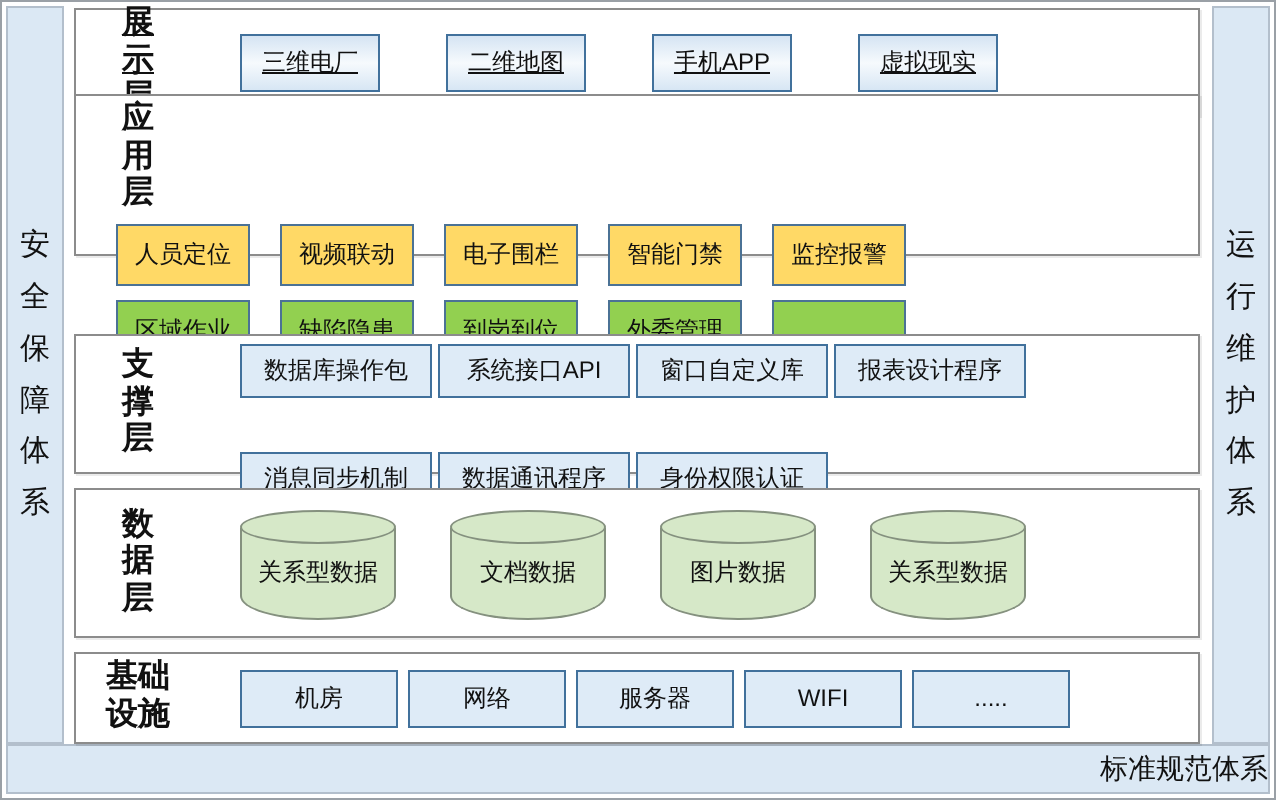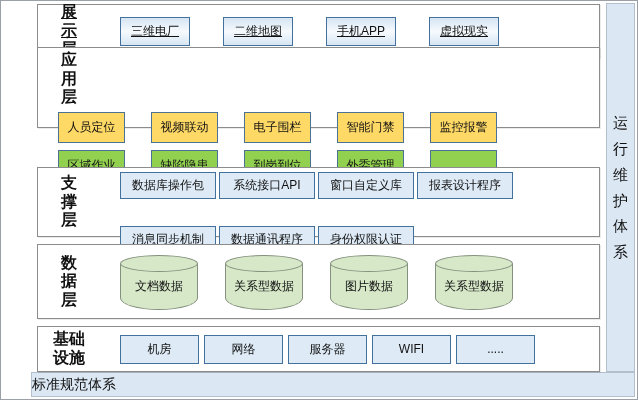--- a/index.html
+++ b/index.html
@@ -32,37 +32,37 @@
   }
   .side-bar.left{left:2px;}
   .side-bar.right{right:2px;}
   .side-label{
     width:1.1em;font-size:15px;line-height:1.72;text-align:center;
     word-break:break-all;white-space:normal;
   }
   .bottom-bar{
     position:absolute;left:2px;right:2px;bottom:2px;height:25px;box-sizing:border-box;
     background:var(--frame-bg);border:1px solid var(--frame-border);
-    display:flex;align-items:center;justify-content:flex-start;font-size:14px;margin-left:28px;
+    display:flex;align-items:center;justify-content:flex-end;font-size:14px;
   }
   .band{
     position:absolute;left:36px;width:563px;box-sizing:border-box;
     background:#ffffff;border:1px solid var(--band-border);
     display:flex;box-shadow:1px 1px 0 rgba(0,0,0,0.08);
   }
   .band-label{
     width:62px;flex:0 0 62px;display:flex;align-items:center;justify-content:center;
     font-weight:bold;font-size:16px;
   }
   .band-label .v1{width:1.1em;line-height:1.16;text-align:center;word-break:break-all;}
   .band-label .v2{width:2.15em;line-height:1.16;text-align:center;word-break:break-all;}
   .band-content{flex:1;display:flex;flex-direction:column;justify-content:center;gap:7px;padding:2px 0;}
   .row{display:flex;align-items:center;padding-left:20px;}
   .row-present{gap:33px;}
-  .row-yellow,.row-green{gap:26px;}
+  .row-yellow,.row-green{gap:15px;}
   .row-blue{gap:3px;margin-top:20px;}
   .row-cylinder{gap:27px;}
   .row-blue-wide{gap:5px;}
   .box{
     box-sizing:border-box;display:flex;align-items:center;justify-content:center;
     font-size:12px;text-align:center;
   }
   .box.present{
     width:70px;height:29px;border:1px solid var(--present-border);
     background:linear-gradient(180deg,#d5e4f3 0%,#f6fafd 50%,#d7e6f4 100%);
@@ -87,20 +87,23 @@
   .band.b1{top:46px;height:81px;flex-direction:column;}
   .band.b2{top:166px;height:70px;}
   .band.b3{top:243px;height:75px;align-items:center;}
   .band.b4{top:325px;height:46px;align-items:center;}
 </style>
 </head>
 <body>
 
 <div class="canvas">
 
+  <div class="side-bar left">
+    <div class="side-label">安全保障体系</div>
+  </div>
 
   <div class="side-bar right">
     <div class="side-label">运行维护体系</div>
   </div>
 
   <div class="bottom-bar">
     <span>标准规范体系</span>
   </div>
 
   <div class="band b0">
@@ -159,25 +162,25 @@
   </div>
 
   <div class="band b3">
     <div class="band-label">
       <span class="v1">数据层</span>
     </div>
     <div class="band-content">
         <div class="row row-cylinder">
           <div class="box cylinder">
             <span class="cyl-top"></span>
+            <span class="cyl-label">关系型数据</span>
+          </div>
+          <div class="box cylinder">
+            <span class="cyl-top"></span>
             <span class="cyl-label">文档数据</span>
-          </div>
-          <div class="box cylinder">
-            <span class="cyl-top"></span>
-            <span class="cyl-label">关系型数据</span>
           </div>
           <div class="box cylinder">
             <span class="cyl-top"></span>
             <span class="cyl-label">图片数据</span>
           </div>
           <div class="box cylinder">
             <span class="cyl-top"></span>
             <span class="cyl-label">关系型数据</span>
           </div>
         </div>

